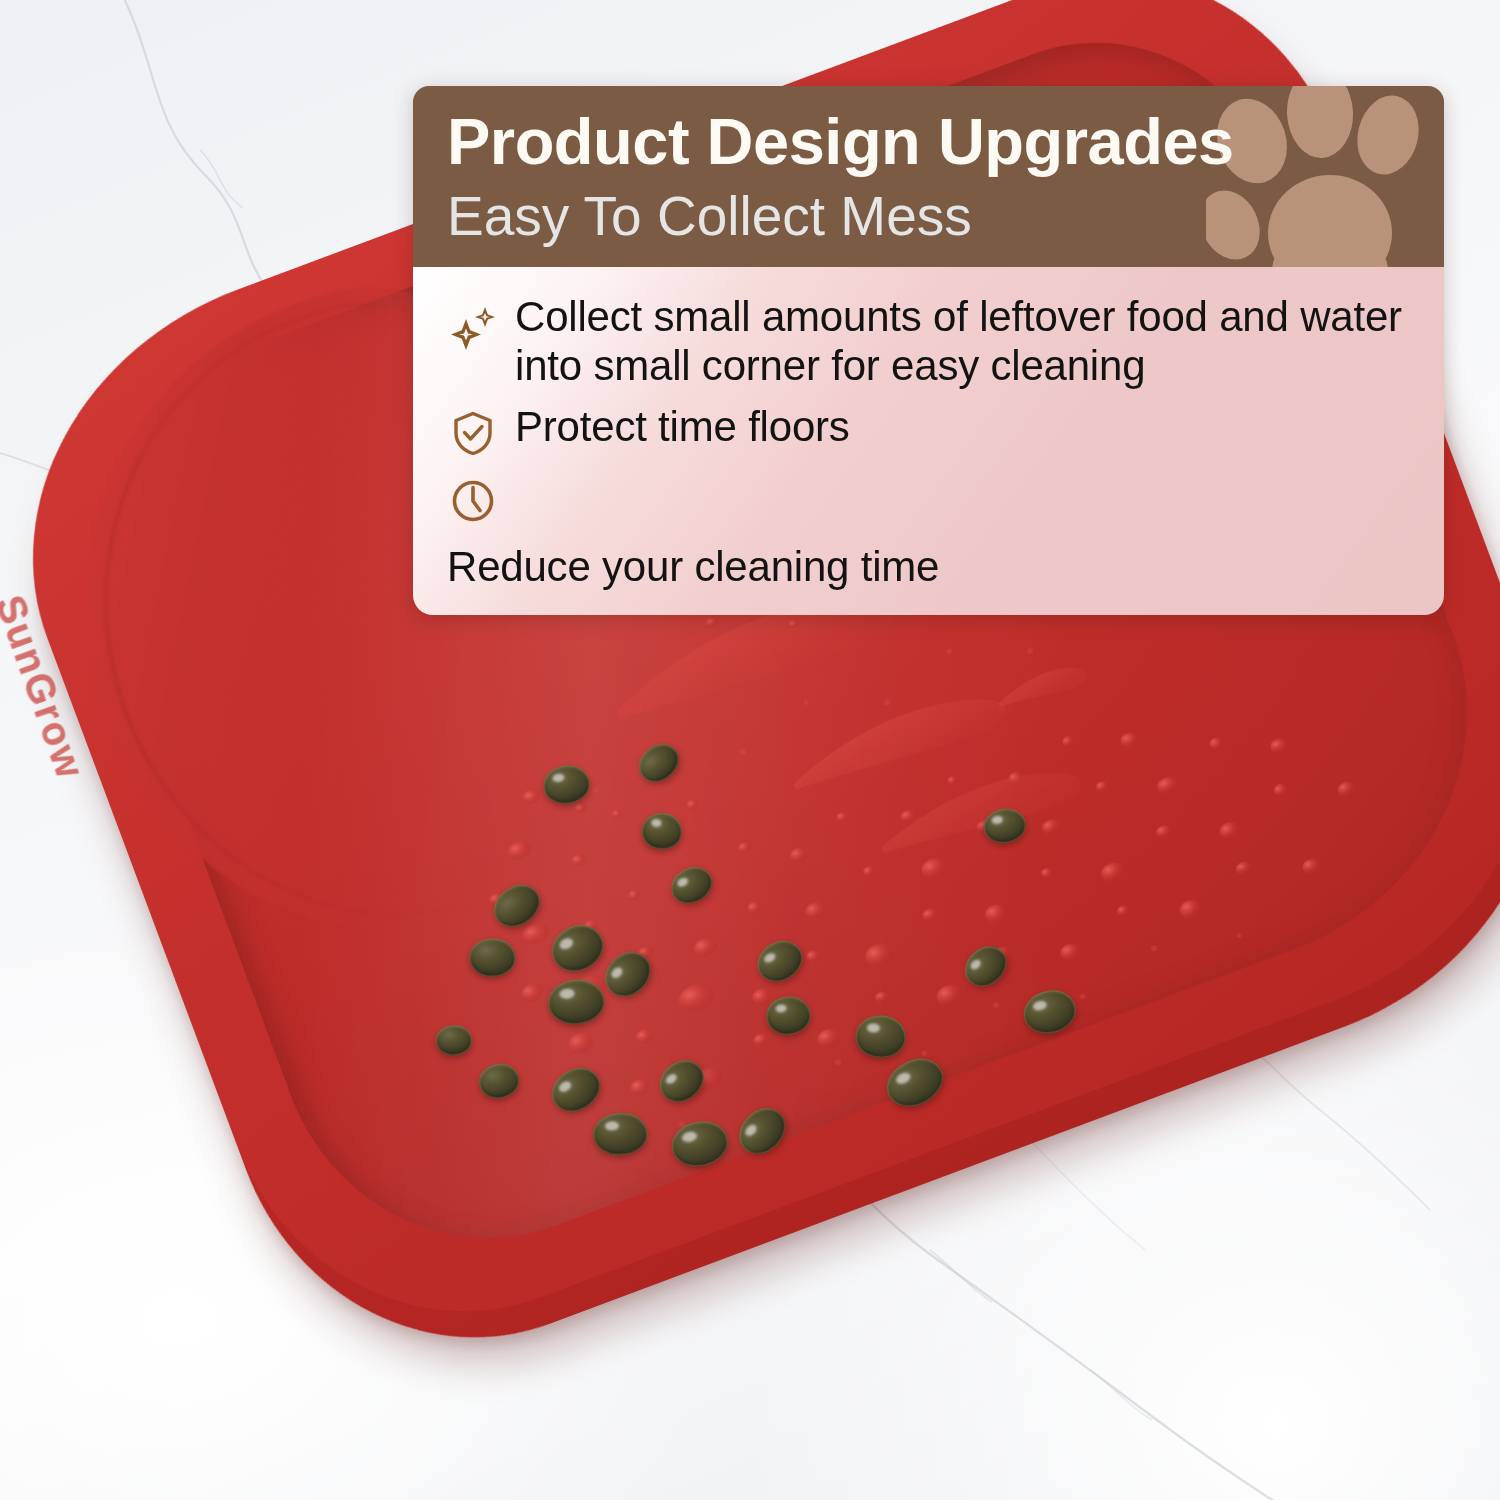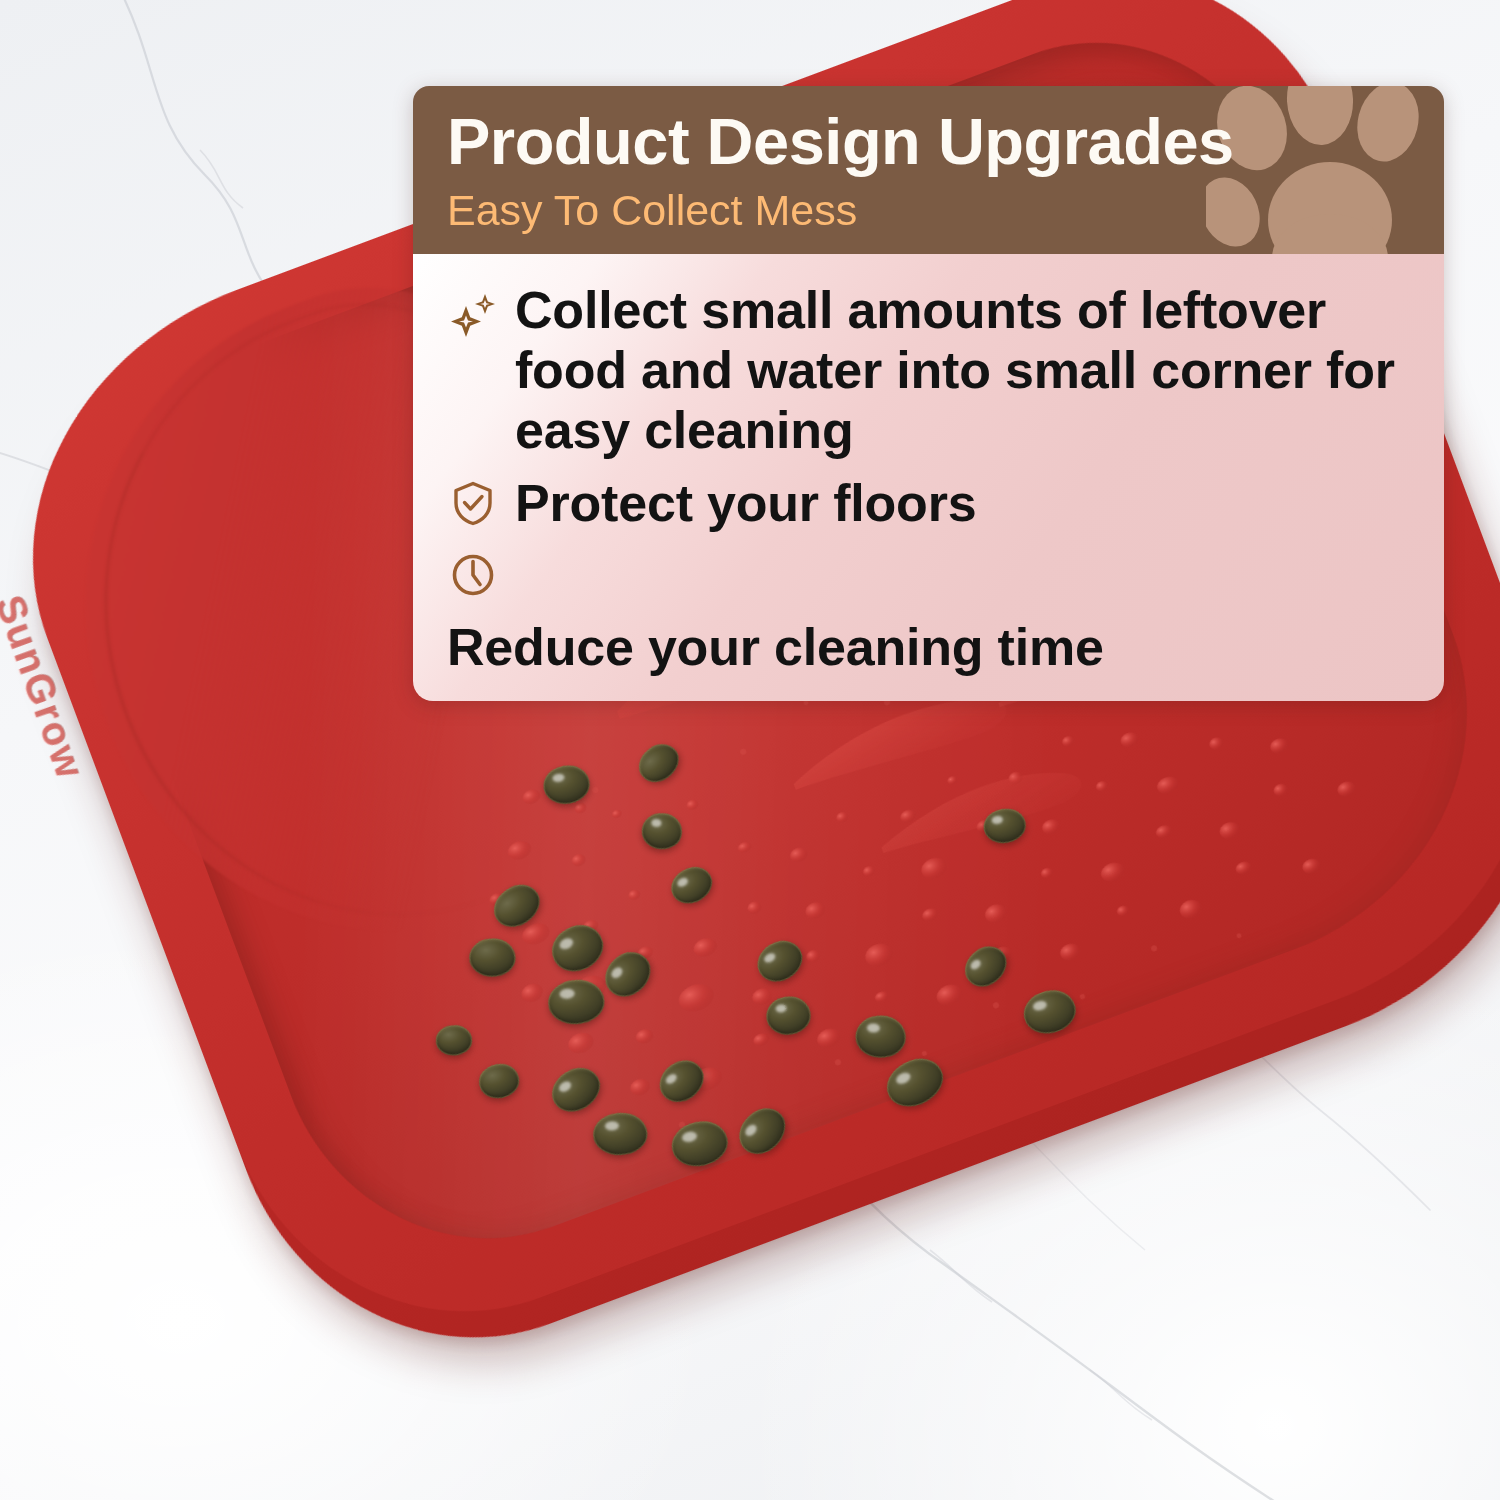--- a/index.html
+++ b/index.html
@@ -156,22 +156,22 @@
   #title {
     position:relative; z-index:2;
     color:#fdfaf4;
     font-size:65px; font-weight:700;
     line-height:1.04;
     letter-spacing:-0.5px;
     white-space:nowrap;
   }
   #subtitle {
     position:relative; z-index:2;
-    color:#fdba74;
-    font-size:43px; font-weight:400;
+    color:#e5e5e5;
+    font-size:55px; font-weight:400;
     line-height:1.12;
     margin-top:10px;
     white-space:nowrap;
   }
   #card-body {
     border-radius:0 0 20px 20px;
     padding:26px 30px 24px 34px;
     background:
       linear-gradient(126deg,
         #ffffff 0%, #fdf4f4 14%, #f7dcdc 27%,
@@ -186,22 +186,22 @@
   .bullet:last-child { margin-bottom:0;flex-direction:column; }
   .bullet-icon {
     flex:0 0 auto;
     width:52px; height:52px;
     display:flex; align-items:center; justify-content:center;
     margin-top:4px;
   }
   .bullet-icon svg { display:block; }
   .bullet-text {
     color:#131313;
-    font-size:52px;
-    font-weight:700;
+    font-size:42px;
+    font-weight:400;
     line-height:1.16;
     letter-spacing:-0.2px;
   }
   .bullet.tall .bullet-icon { margin-top:10px; }
 </style>
 </head>
 <body>
 
 <div id="scene">
 
@@ -424,21 +424,21 @@
       <span class="bullet-text">Collect small amounts of leftover food and water into small corner for easy cleaning</span>
     </div>
 
     <div class="bullet">
       <span class="bullet-icon">
         <svg width="48" height="48" viewBox="0 0 48 48" fill="none">
           <path d="M24 4.5 L41 11.5 V24 C41 34.5 33.5 41.5 24 44.5 C14.5 41.5 7 34.5 7 24 V11.5 Z" stroke="#9a5f30" stroke-width="3.4" fill="none" stroke-linejoin="round"></path>
           <path d="M15.5 23.5 L21.5 30 L33 17.5" stroke="#9a5f30" stroke-width="3.4" fill="none" stroke-linecap="round" stroke-linejoin="round"></path>
         </svg>
       </span>
-      <span class="bullet-text">Protect your floors</span>
+      <span class="bullet-text">Protect time floors</span>
     </div>
 
     <div class="bullet">
       <span class="bullet-icon">
         <svg width="48" height="48" viewBox="0 0 48 48" fill="none">
           <circle cx="24" cy="24" r="18.5" stroke="#9a5f30" stroke-width="3.6" fill="none"></circle>
           <path d="M24 10.5 V24 L31 33.5" stroke="#9a5f30" stroke-width="3.6" fill="none" stroke-linecap="round" stroke-linejoin="round"></path>
         </svg>
       </span>
       <span class="bullet-text">Reduce your cleaning time</span>

